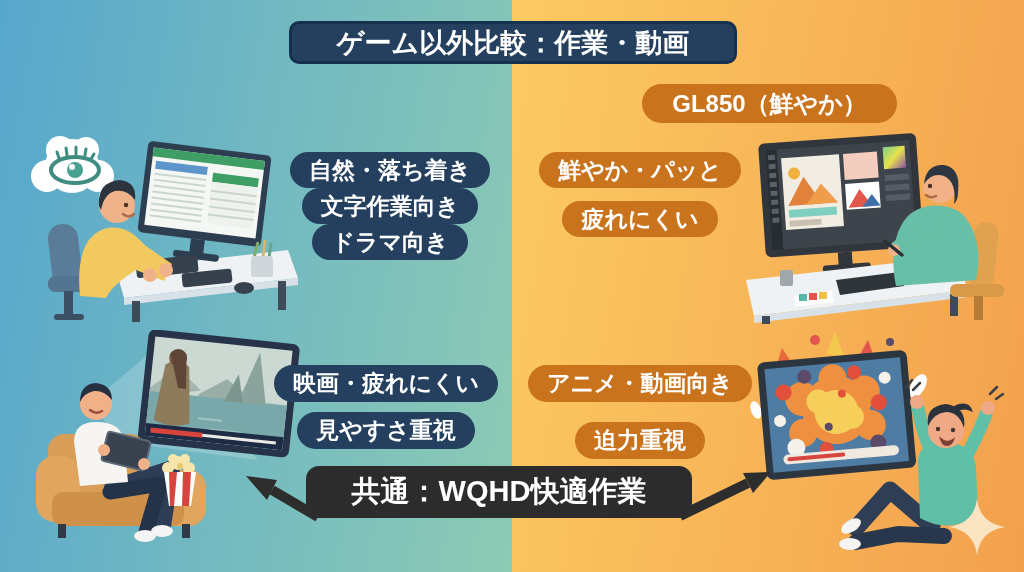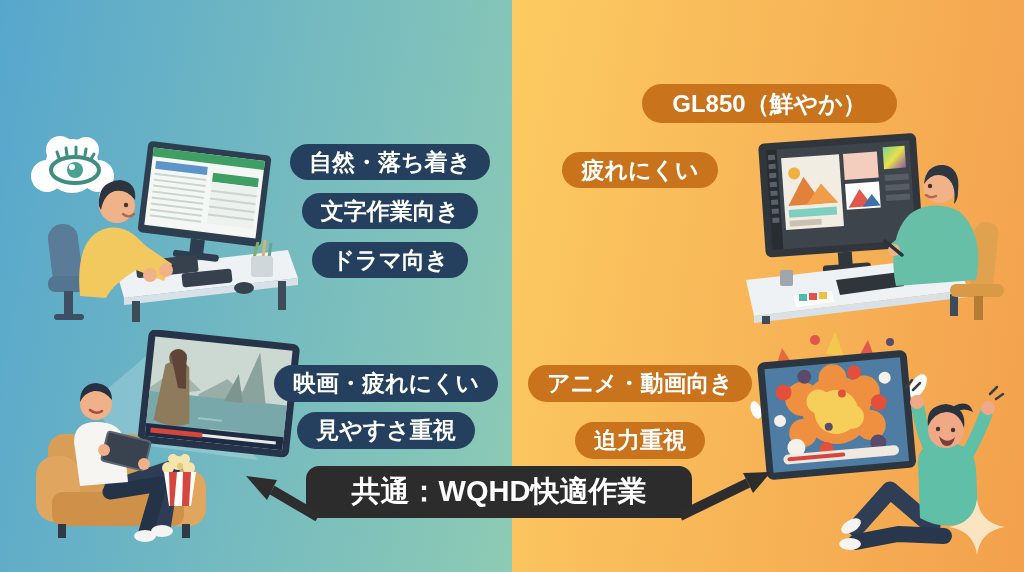--- a/index.html
+++ b/index.html
@@ -21,45 +21,47 @@
     background:var(--navy-pill,#25425f);border-radius:26px;}
   .hdr-right{left:642px;top:84px;width:255px;height:39px;font-size:24px;
     background:var(--orange-pill,#c9731c);border-radius:26px;}
   .pill-col{position:absolute;display:flex;flex-direction:column;align-items:center;z-index:5;}
   .pill{
     display:flex;align-items:center;justify-content:center;height:36px;
     padding:0 19px;border-radius:22px;color:#fff;font-size:23px;font-weight:bold;white-space:nowrap;
   }
   .pill.navy{background:var(--navy-pill,#24405e);}
   .pill.orange{background:var(--orange-pill,#c9731c);}
-  .col-work-left{left:283px;top:144px;width:214px;gap:13px;}
+  .col-work-left{left:283px;top:152px;width:214px;}
   .col-work-right{left:526px;top:152px;width:228px;gap:13px;}
   .col-video-left{left:270px;top:365px;width:232px;gap:10px;}
   .col-video-left .pill,.col-video-right .pill{height:37px;}
   .col-video-right{left:526px;top:365px;width:228px;gap:20px;}
   .footer-banner{left:306px;top:466px;width:386px;height:52px;font-size:29px;
     background:var(--footer-bar,#2c2c2c);border-radius:13px;z-index:6;}
   .illo{position:absolute;z-index:2;}
   .overlay{position:absolute;left:0;top:0;width:1024px;height:572px;z-index:6;pointer-events:none;}
 </style>
 </head>
 <body>
 
 <div class="canvas">
   <div class="bg-left"></div>
   <div class="bg-right"></div>
 
+  <div class="banner title">ゲーム以外比較：作業・動画</div>
   <div class="banner hdr-right">GL850（鮮やか）</div>
 
   <div class="pill-col col-work-left">
     <div class="pill navy">自然・落ち着き</div>
     <div class="pill navy">文字作業向き</div>
     <div class="pill navy">ドラマ向き</div>
   </div>
   <div class="pill-col col-work-right">
+    <div class="pill orange">鮮やか・パッと</div>
     <div class="pill orange">疲れにくい</div>
   </div>
   <div class="pill-col col-video-left">
     <div class="pill navy">映画・疲れにくい</div>
     <div class="pill navy">見やすさ重視</div>
   </div>
   <div class="pill-col col-video-right">
     <div class="pill orange">アニメ・動画向き</div>
     <div class="pill orange">迫力重視</div>
   </div>

